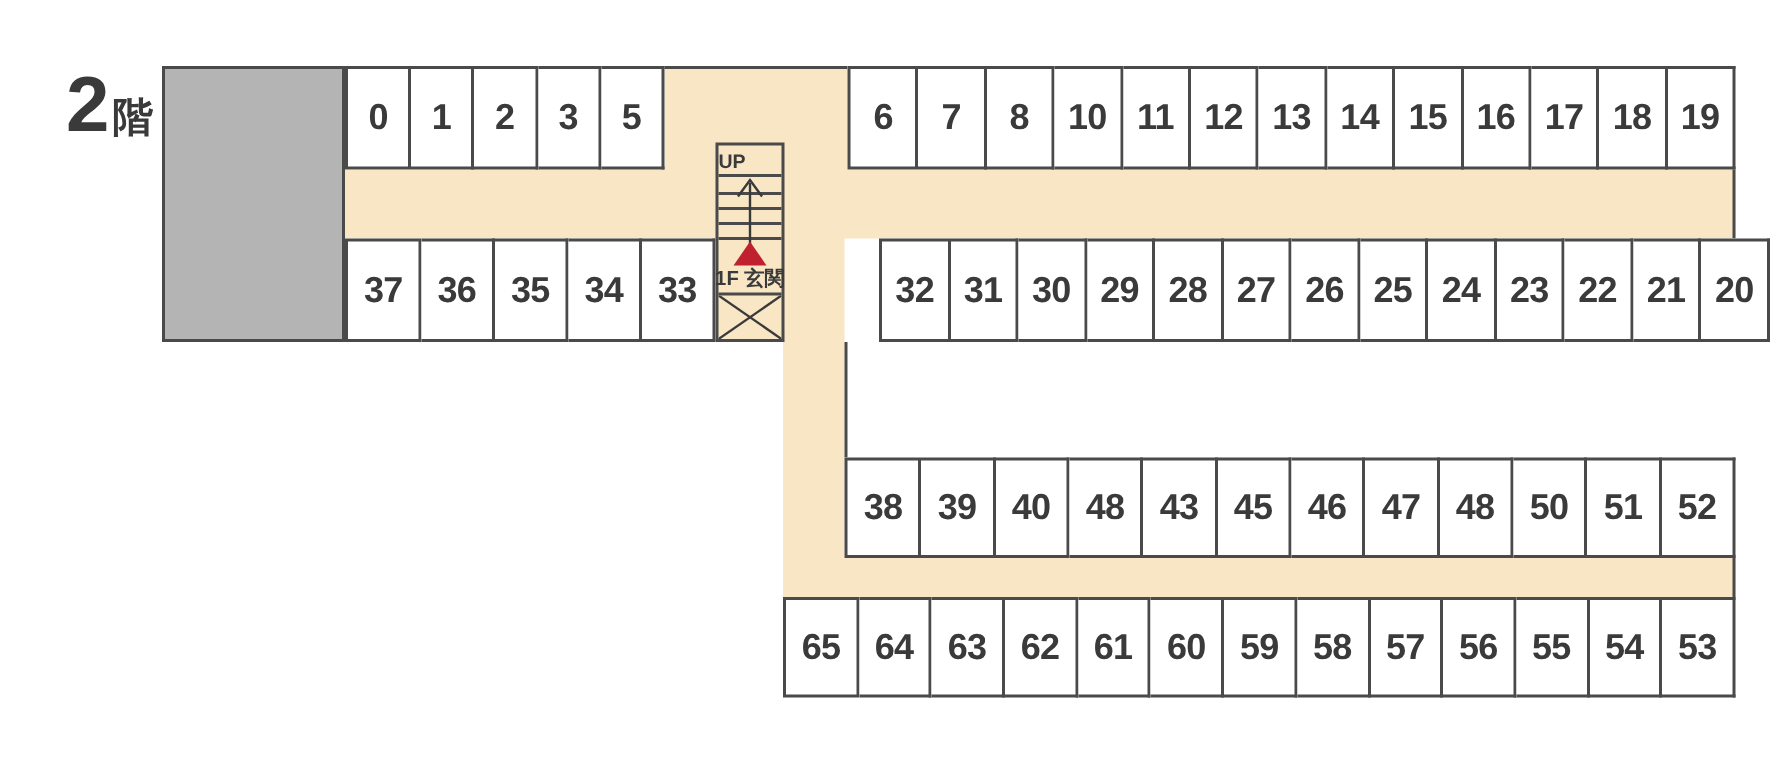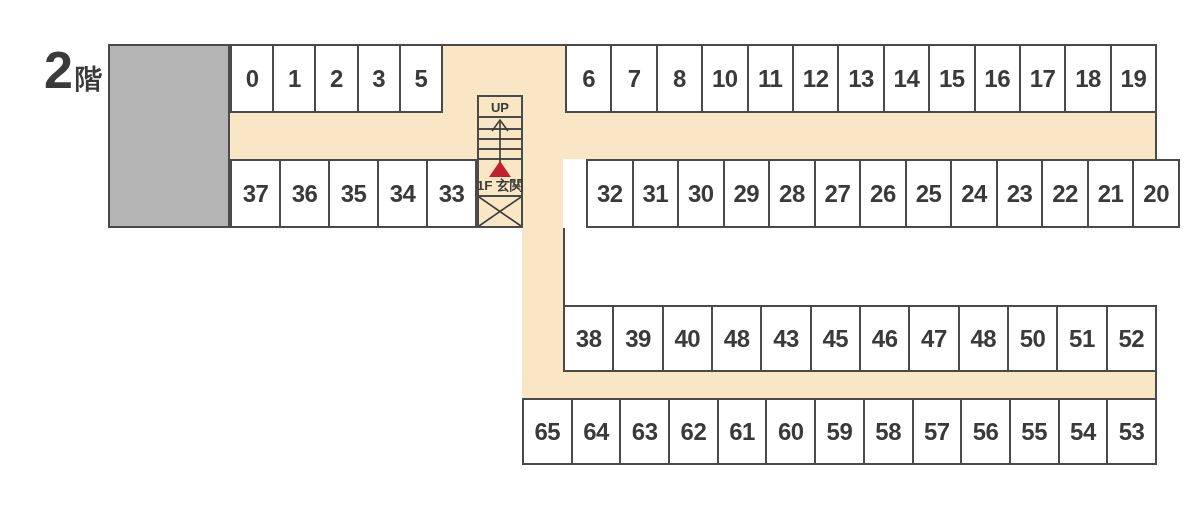--- a/index.html
+++ b/index.html
@@ -44,21 +44,21 @@
     font-size:24px;font-weight:bold;color:var(--ink);letter-spacing:-0.5px;
   }
   .cell:first-child{border-left-width:2px;}
   
   .stairwell{
     position:absolute;left:477px;top:95px;width:46px;height:133px;
     background:var(--beige);border:2px solid var(--line);box-sizing:border-box;
   }
   .up-label{
     position:absolute;left:0;top:0;width:100%;height:21px;
-    text-align:center;font-size:13px;font-weight:bold;color:var(--ink);
+    font-size:13px;font-weight:bold;color:var(--ink);
     line-height:21px;border-bottom:2px solid var(--line);box-sizing:border-box;
   }
   .tread{position:absolute;left:0;width:100%;height:2px;background:var(--line);}
   .stair-arrow{position:absolute;left:0;top:21px;width:42px;height:48px;}
   .red-triangle{
     position:absolute;left:50%;top:64px;transform:translateX(-50%);
     width:0;height:0;border-left:11px solid transparent;border-right:11px solid transparent;
     border-bottom:16px solid var(--red);
   }
   .entrance-label{

